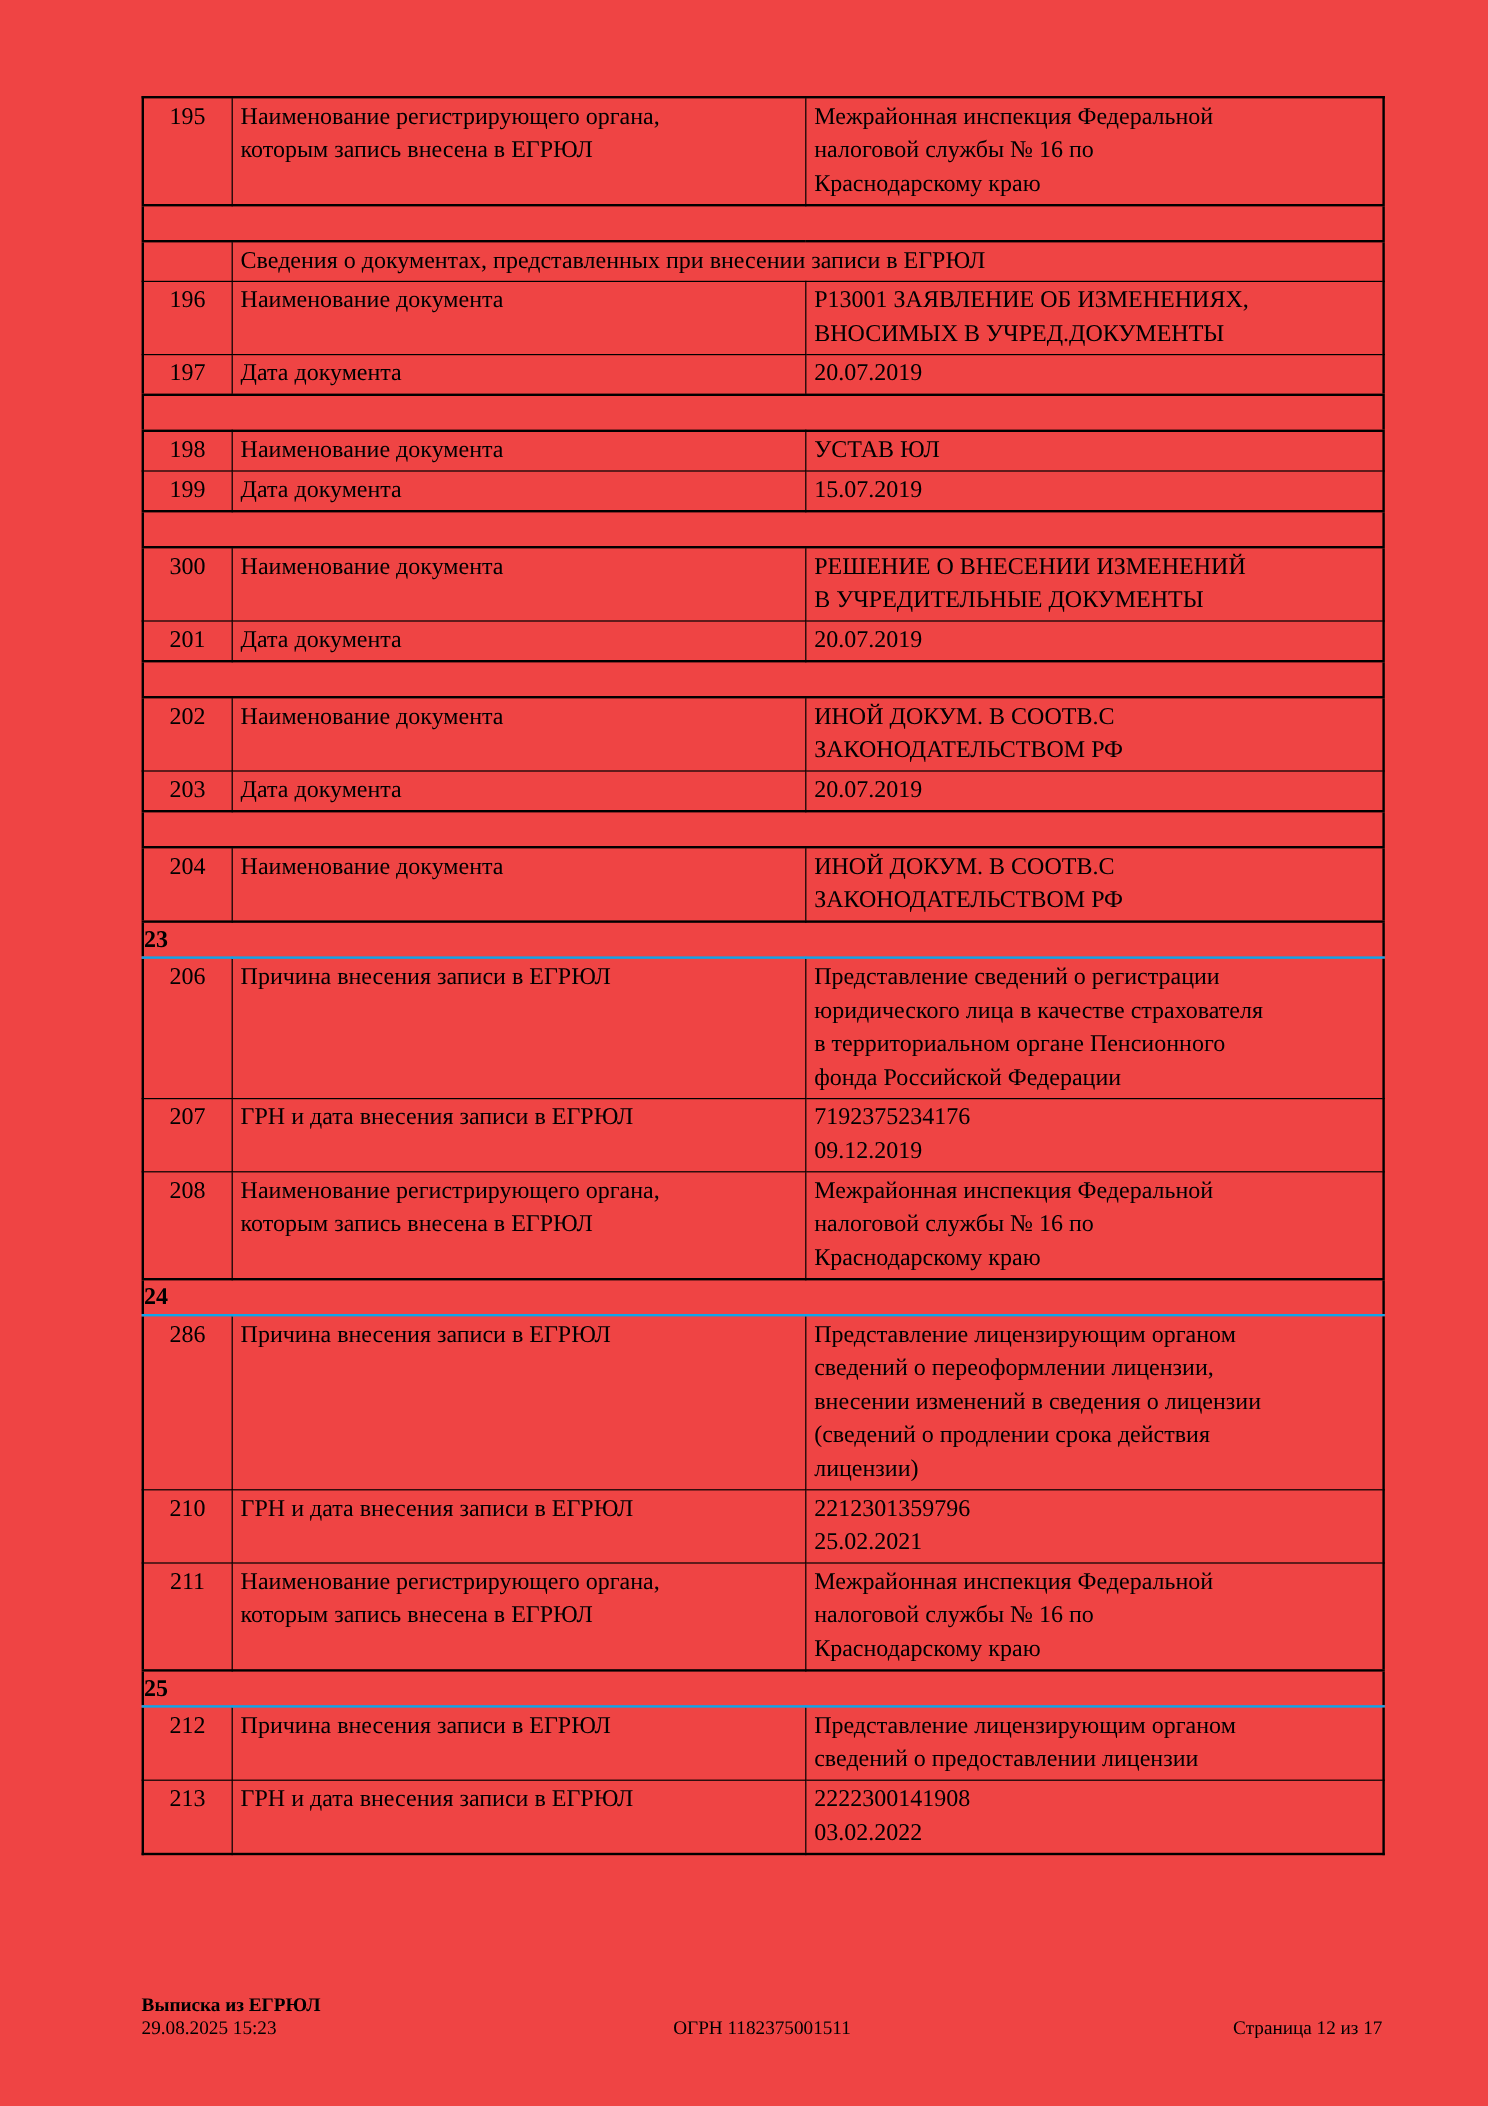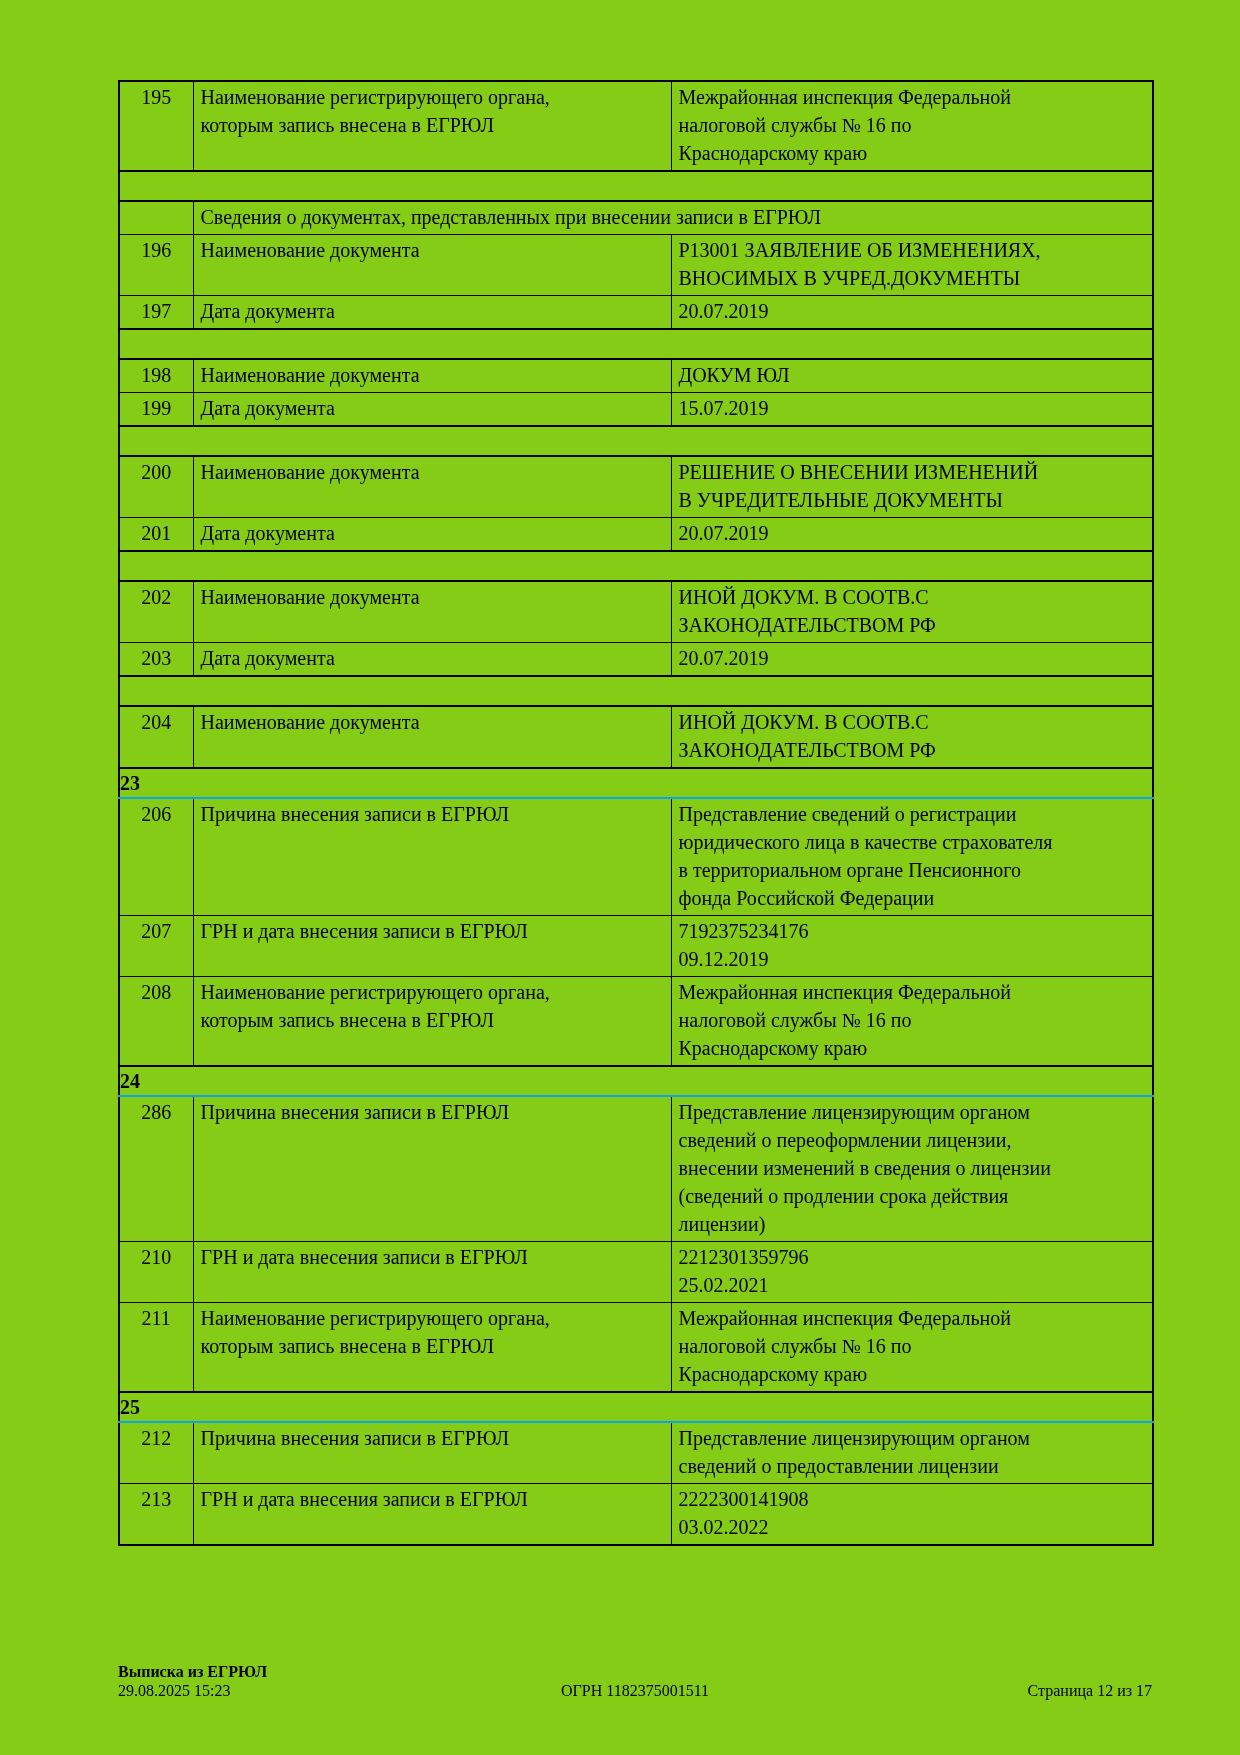--- a/index.html
+++ b/index.html
@@ -6,21 +6,21 @@
     margin: 0;
     padding: 0;
     background: #ffffff;
     color: #000000;
     font-family: "Liberation Serif", serif;
   }
   .page {
     position: relative;
     width: 1240px;
     height: 1755px;
-    background: #84cc16;
+    background: #ef4444;
     overflow: hidden;
   }
   table.doc-table {
     position: absolute;
     left: 118px;
     top: 80px;
     width: 1034px;
     border-collapse: collapse;
     table-layout: fixed;
     border: 2px solid #000;
@@ -108,32 +108,32 @@
         <td class="num">197</td>
         <td>Дата документа</td>
         <td>20.07.2019</td>
       </tr>
       <tr class="spacer">
         <td colspan="3"></td>
       </tr>
       <tr>
         <td class="num">198</td>
         <td>Наименование документа</td>
-        <td>ДОКУМ ЮЛ</td>
+        <td>УСТАВ ЮЛ</td>
       </tr>
       <tr>
         <td class="num">199</td>
         <td>Дата документа</td>
         <td>15.07.2019</td>
       </tr>
       <tr class="spacer">
         <td colspan="3"></td>
       </tr>
       <tr>
-        <td class="num">200</td>
+        <td class="num">300</td>
         <td>Наименование документа</td>
         <td>РЕШЕНИЕ О ВНЕСЕНИИ ИЗМЕНЕНИЙ
 В УЧРЕДИТЕЛЬНЫЕ ДОКУМЕНТЫ</td>
       </tr>
       <tr>
         <td class="num">201</td>
         <td>Дата документа</td>
         <td>20.07.2019</td>
       </tr>
       <tr class="spacer">

